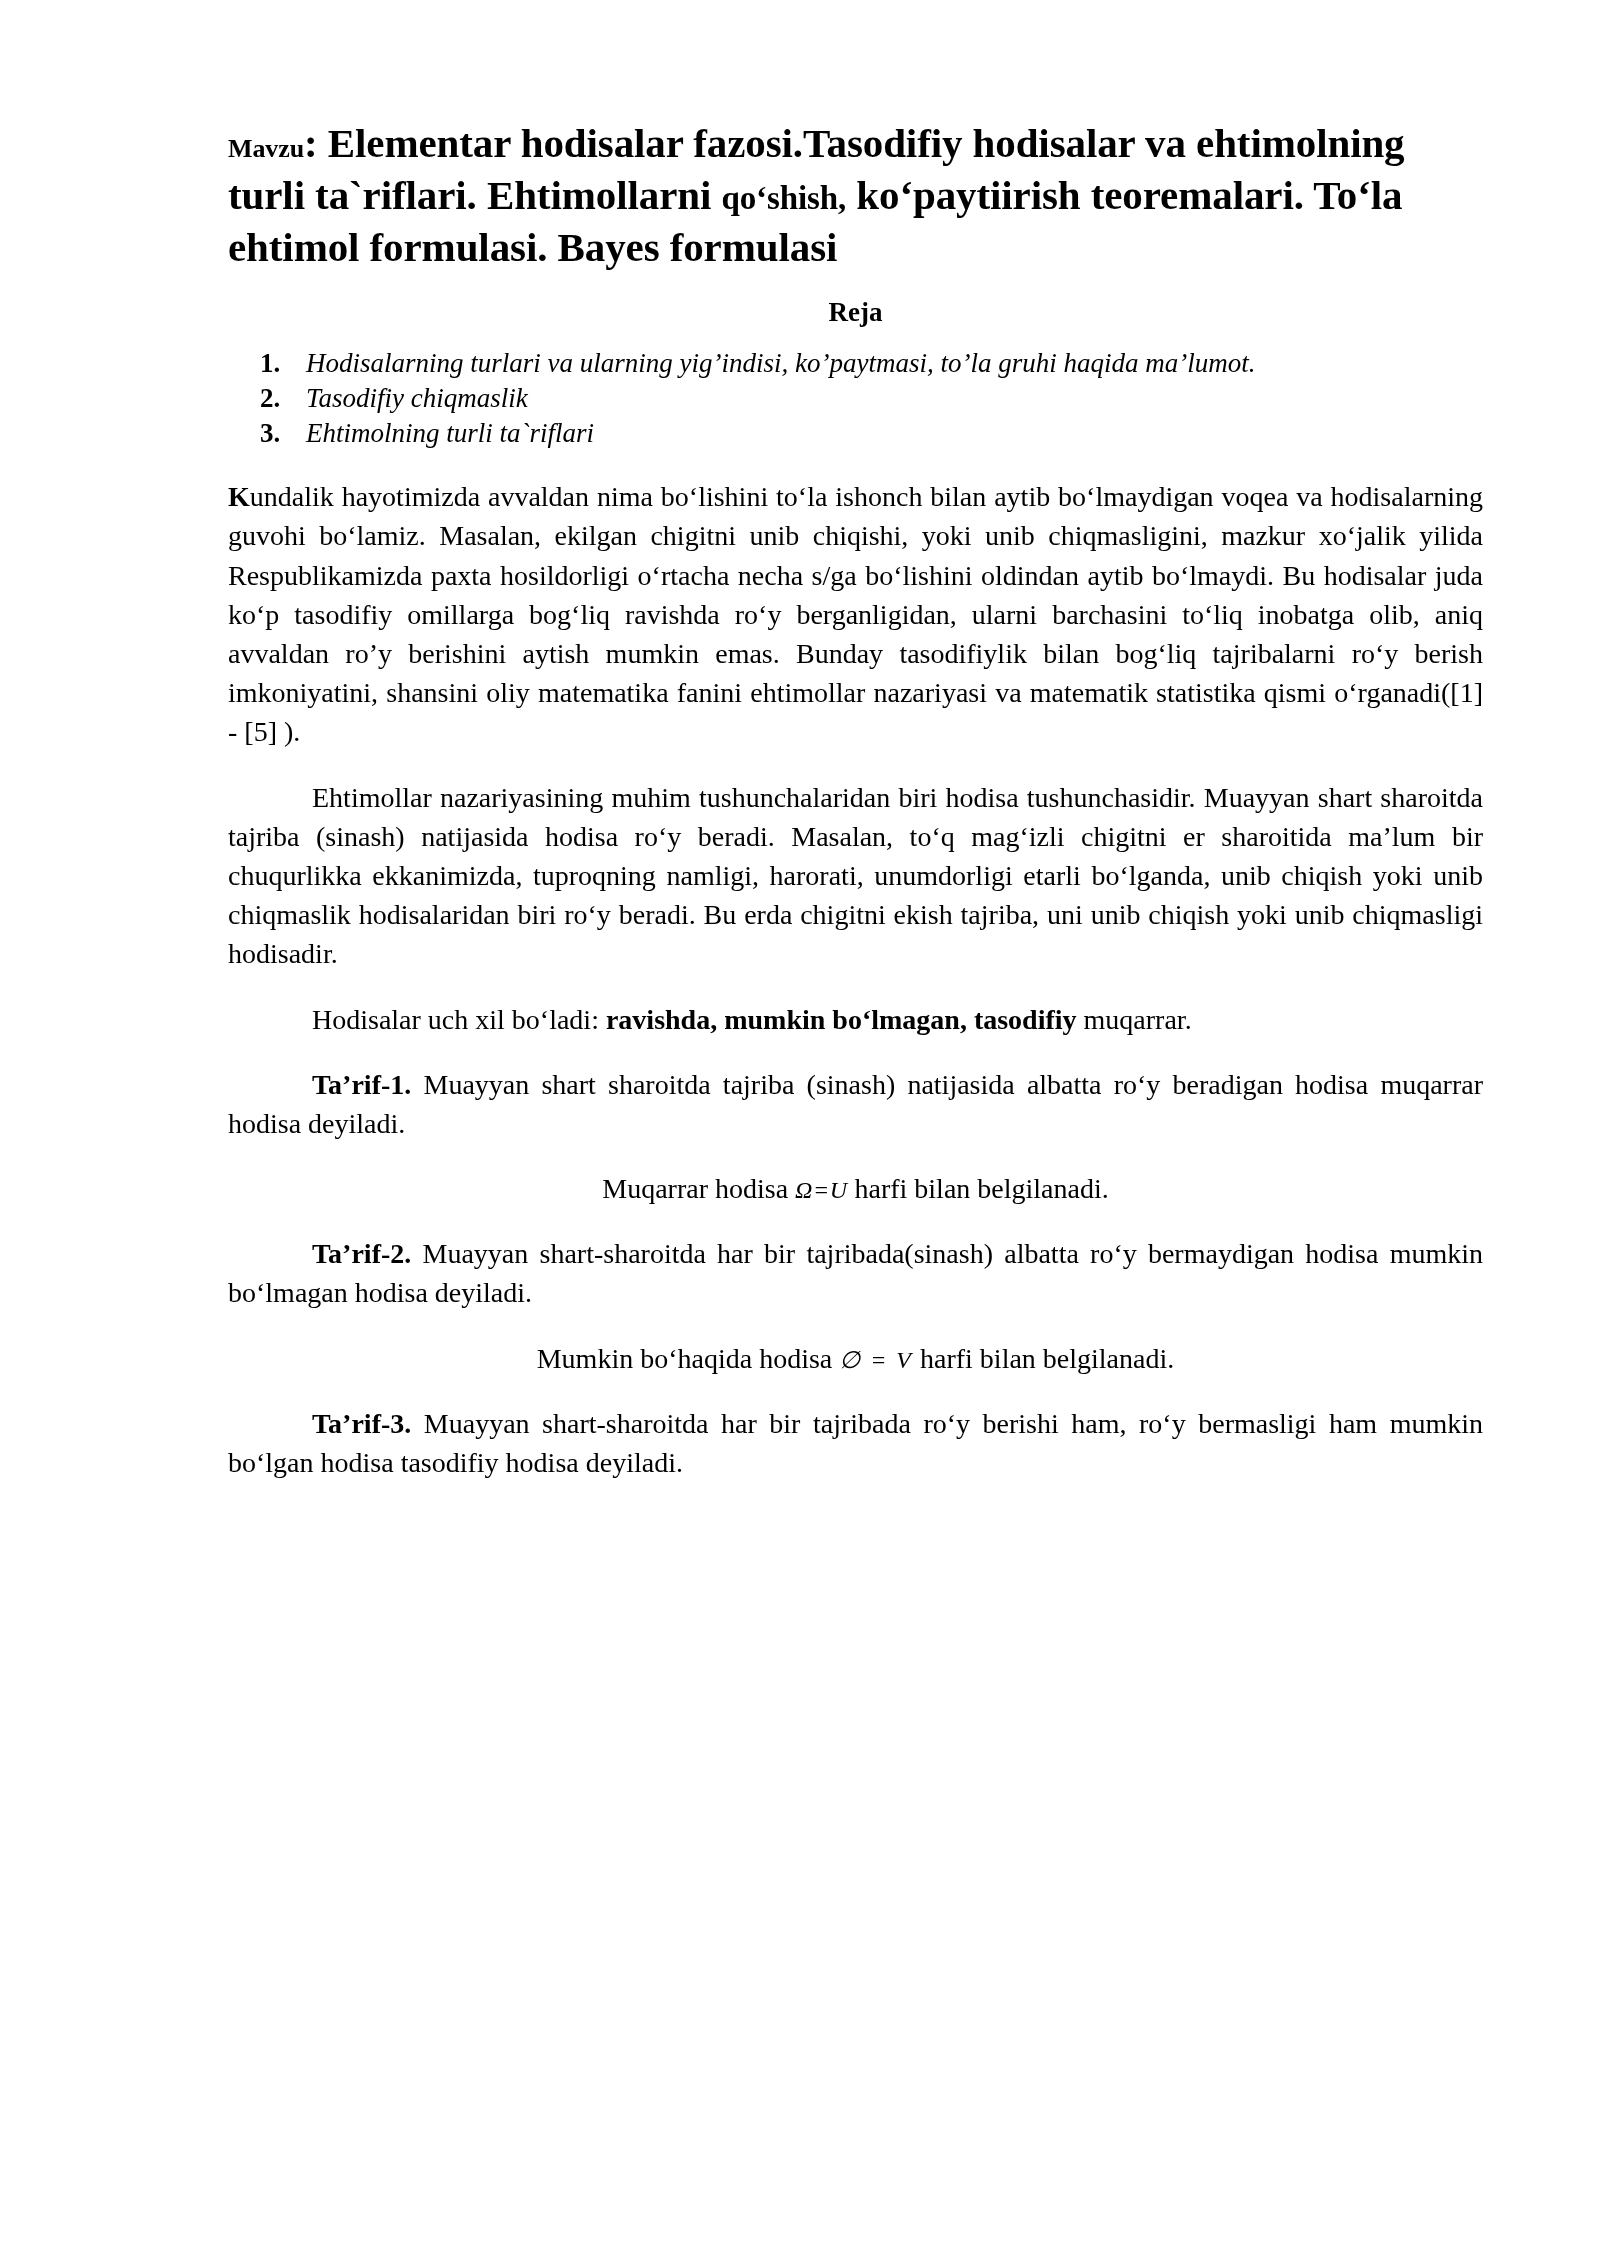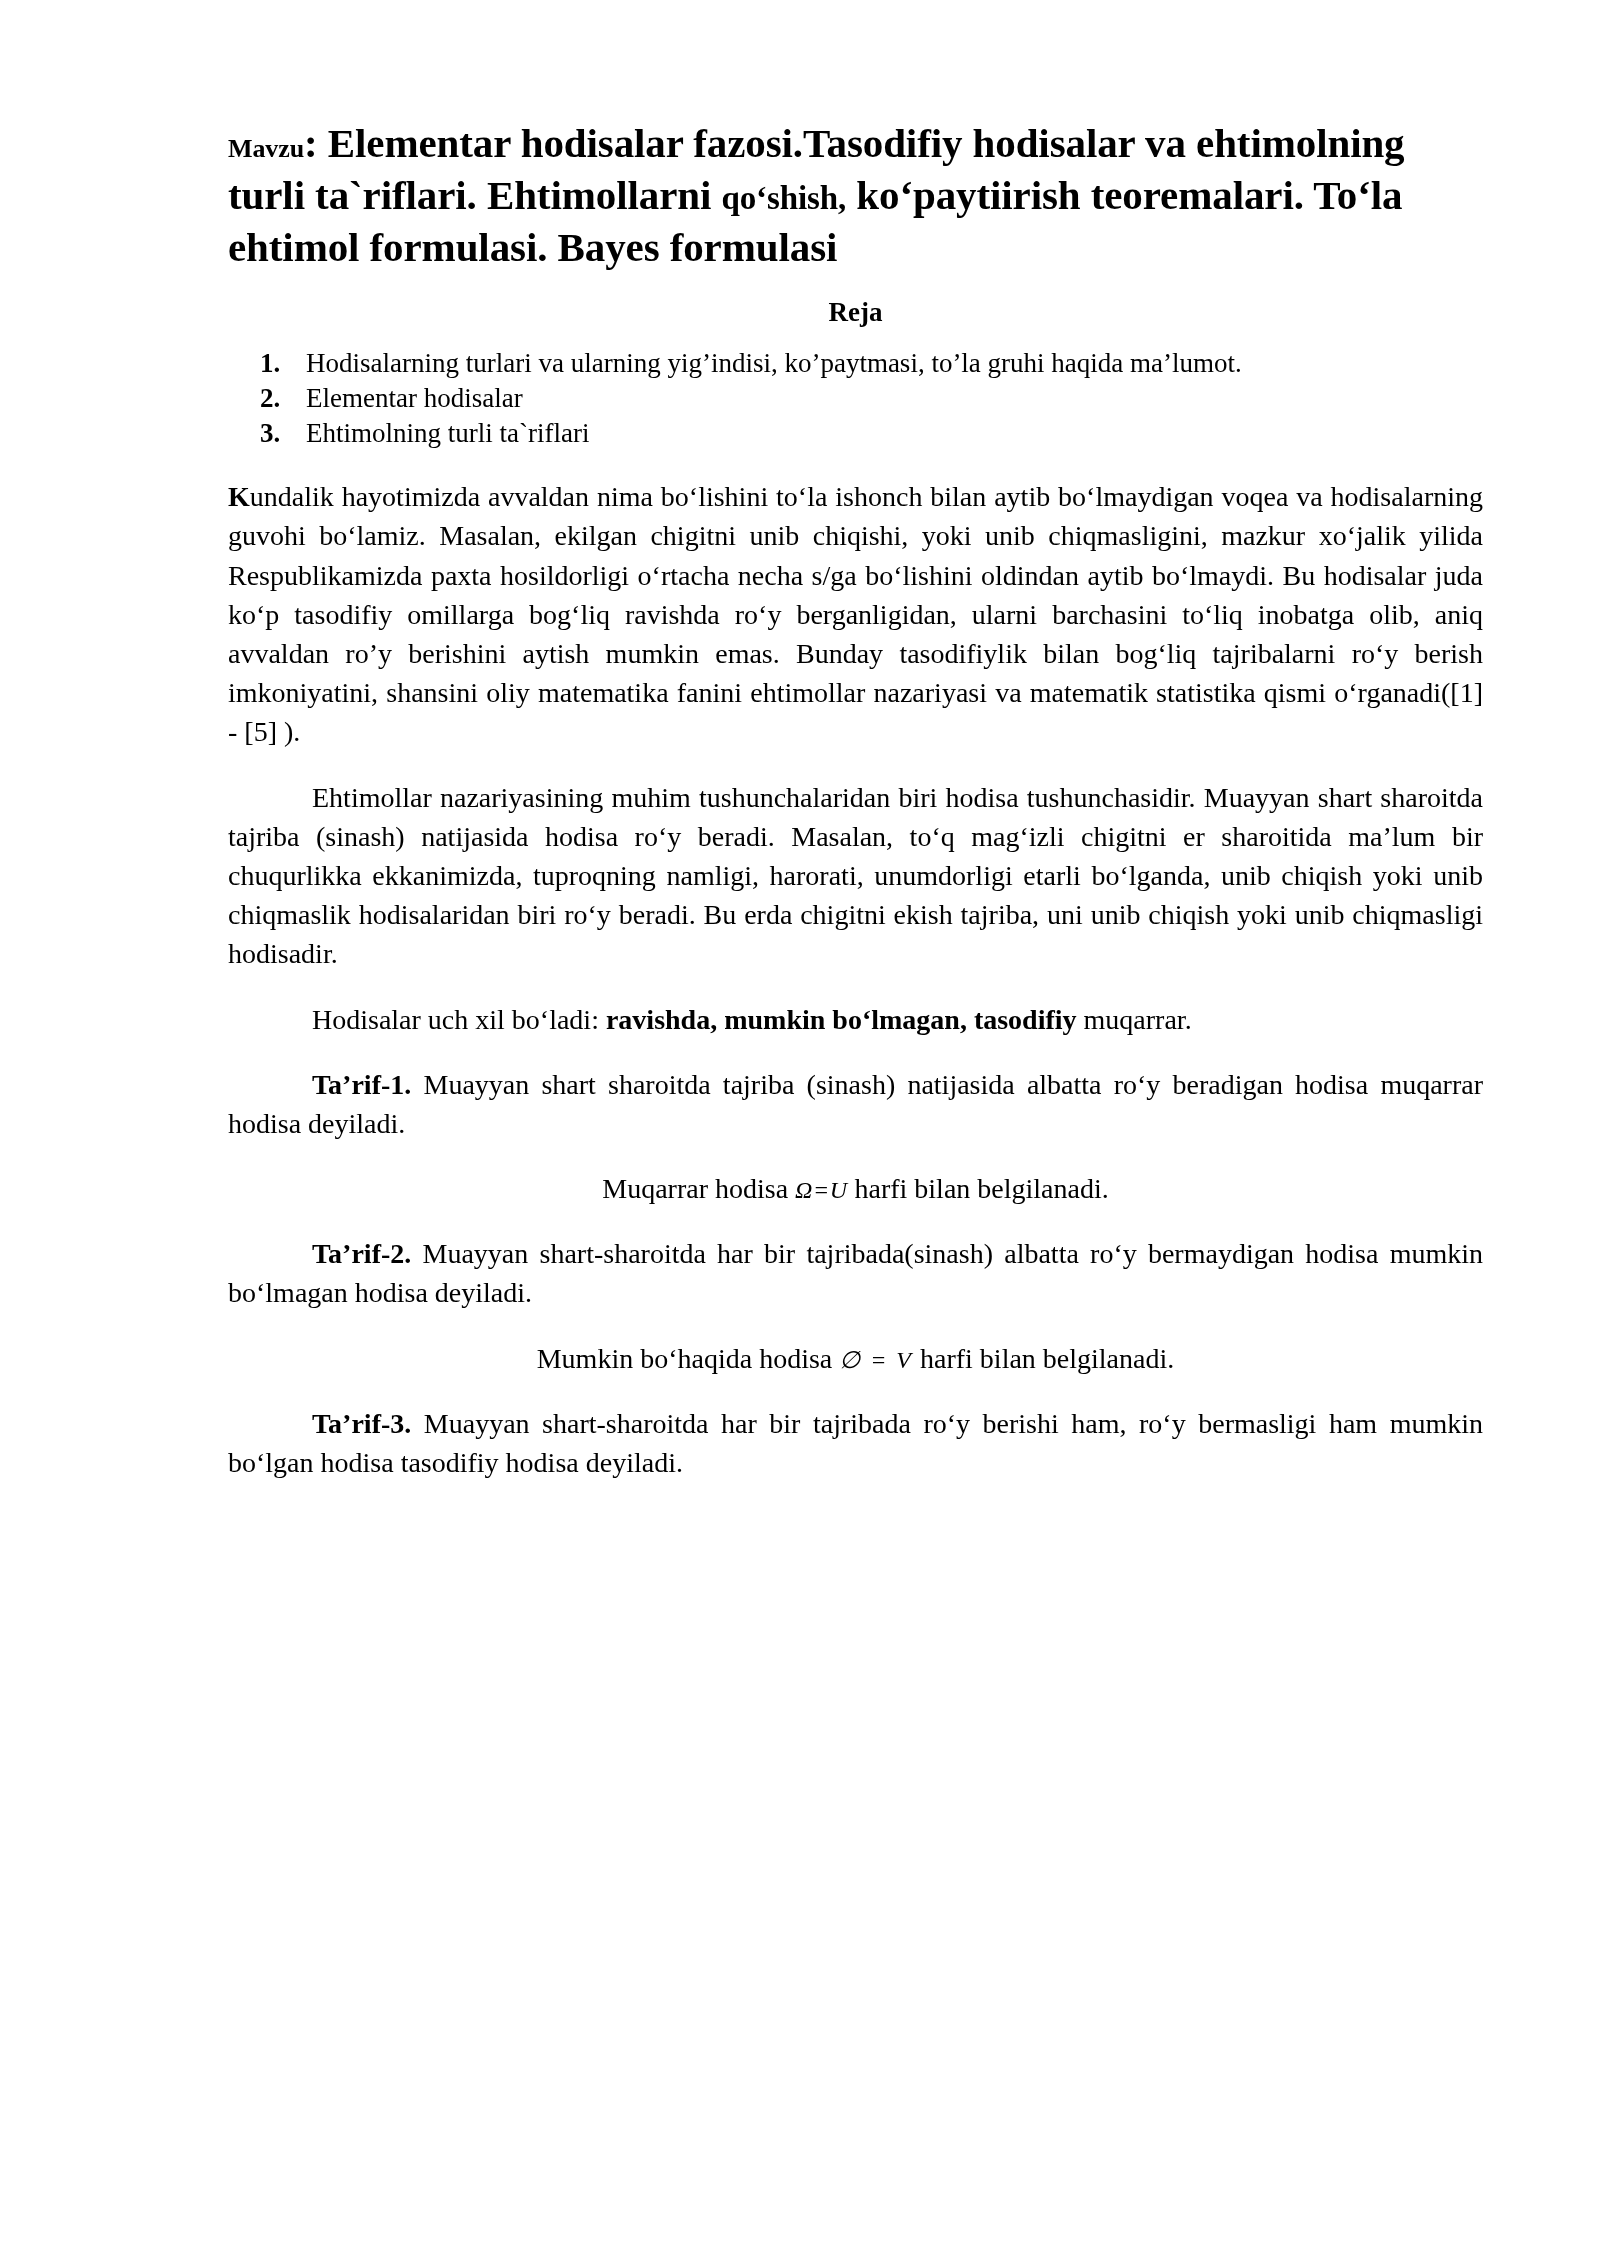--- a/index.html
+++ b/index.html
@@ -79,20 +79,21 @@
   .reja-num {
     flex: 0 0 auto;
     width: 46px;
     font-weight: bold;
     padding-left: 32px;
     box-sizing: content-box;
   }
   .reja-text {
     flex: 1 1 auto;
     padding-right: 16px;
+    font-style: italic;
   }
 
   
   .body-par {
     margin: 0;
     font-size: 28px;
     line-height: 1.40;
     text-align: justify;
     text-justify: inter-word;
   }
@@ -125,21 +126,21 @@
 
     <div class="reja-heading">Reja</div>
 
     <ol class="reja-list">
       <li class="reja-item">
         <span class="reja-num">1.</span>
         <span class="reja-text">Hodisalarning turlari va ularning yig’indisi, ko’paytmasi, to’la  gruhi haqida ma’lumot.</span>
       </li>
       <li class="reja-item">
         <span class="reja-num">2.</span>
-        <span class="reja-text">Elementar hodisalar</span>
+        <span class="reja-text">Tasodifiy chiqmaslik</span>
       </li>
       <li class="reja-item">
         <span class="reja-num">3.</span>
         <span class="reja-text">Ehtimolning turli ta`riflari</span>
       </li>
     </ol>
 
     <p class="body-par par-gap-md"><span class="dropcap-b">K</span><span>undalik hayotimizda avvaldan nima bo‘lishini to‘la ishonch bilan aytib bo‘lmaydigan voqea va hodisalarning guvohi bo‘lamiz.  Masalan, ekilgan chigitni unib chiqishi, yoki unib chiqmasligini, mazkur xo‘jalik yilida Respublikamizda paxta hosildorligi o‘rtacha necha  s/ga bo‘lishini oldindan aytib bo‘lmaydi.  Bu hodisalar juda ko‘p tasodifiy omillarga bog‘liq ravishda ro‘y berganligidan, ularni barchasini to‘liq inobatga olib, aniq avvaldan ro’y berishini aytish mumkin emas. Bunday tasodifiylik bilan bog‘liq tajribalarni ro‘y berish imkoniyatini, shansini oliy matematika fanini ehtimollar nazariyasi va matematik statistika qismi o‘rganadi([1] - [5] ).</span></p>
 
     <p class="body-par par-gap-md indent-wide">Ehtimollar nazariyasining muhim tushunchalaridan biri hodisa tushunchasidir. Muayyan shart sharoitda tajriba (sinash) natijasida hodisa ro‘y beradi. Masalan, to‘q mag‘izli chigitni er sharoitida ma’lum bir chuqurlikka ekkanimizda, tuproqning namligi, harorati, unumdorligi etarli bo‘lganda, unib chiqish yoki unib chiqmaslik hodisalaridan biri ro‘y beradi. Bu erda chigitni ekish tajriba, uni unib chiqish   yoki unib chiqmasligi hodisadir.</p>

